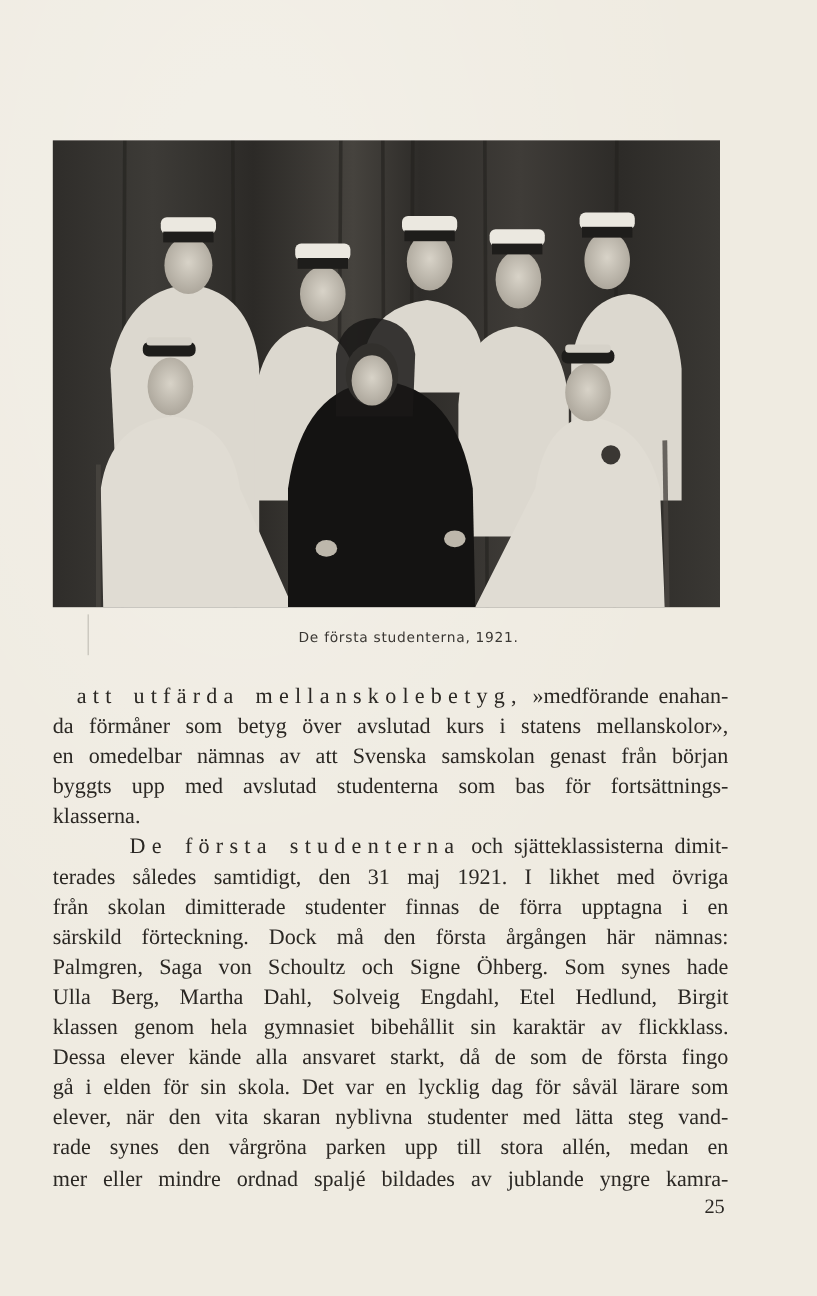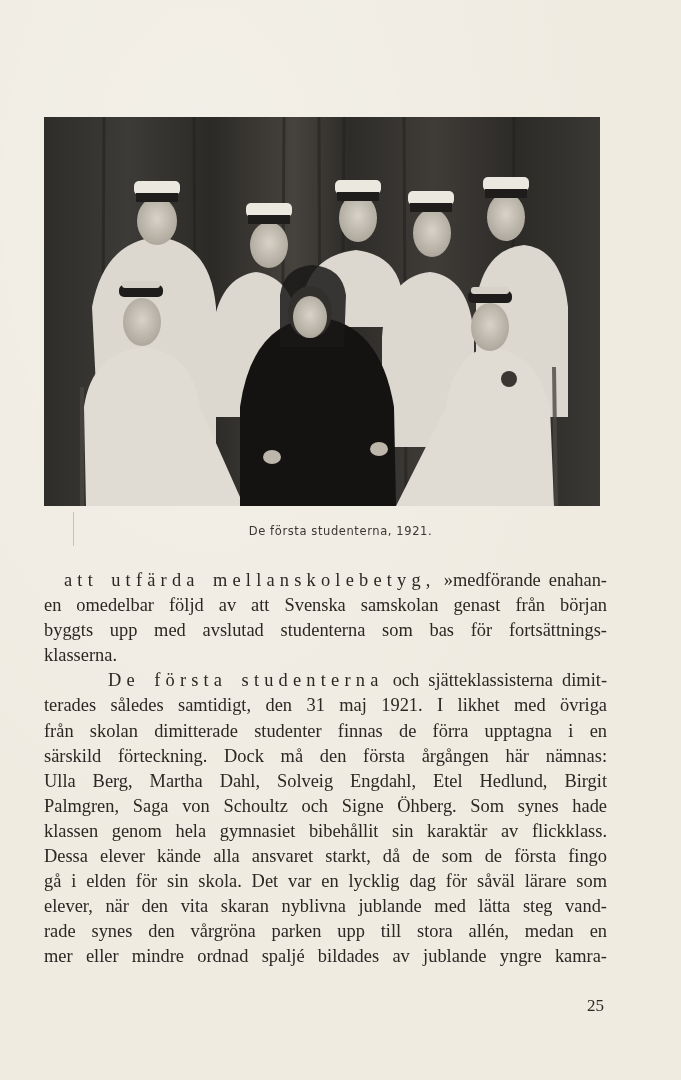--- a/index.html
+++ b/index.html
@@ -175,32 +175,33 @@
     </svg>
   </div>
 
   <div class="margin-mark"></div>
 
   <div class="caption">De första studenterna, 1921.</div>
 
   <div class="body-text">
 
     <span class="line"><span class="spaced">att utfärda mellanskolebetyg,</span><span> »medförande enahan-</span></span>
-    <span class="line">en omedelbar följd av att Svenska samskolan genast från början</span>
+    <span class="line">da förmåner som betyg över avslutad kurs i statens mellanskolor»,</span>
+    <span class="line">en omedelbar nämnas av att Svenska samskolan genast från början</span>
     <span class="line">byggts upp med avslutad studenterna som bas för fortsättnings-</span>
     <span class="line last">klasserna.</span>
 
     <span class="line indent"><span class="spaced">De första studenterna</span><span> och sjätteklassisterna dimit-</span></span>
     <span class="line">terades således samtidigt, den 31 maj 1921. I likhet med övriga</span>
     <span class="line">från skolan dimitterade studenter finnas de förra upptagna i en</span>
     <span class="line">särskild förteckning. Dock må den första årgången här nämnas:</span>
+    <span class="line">Palmgren, Saga von Schoultz och Signe Öhberg. Som synes hade</span>
     <span class="line">Ulla Berg, Martha Dahl, Solveig Engdahl, Etel Hedlund, Birgit</span>
-    <span class="line">Palmgren, Saga von Schoultz och Signe Öhberg. Som synes hade</span>
     <span class="line">klassen genom hela gymnasiet bibehållit sin karaktär av flickklass.</span>
     <span class="line">Dessa elever kände alla ansvaret starkt, då de som de första fingo</span>
     <span class="line">gå i elden för sin skola. Det var en lycklig dag för såväl lärare som</span>
-    <span class="line">elever, när den vita skaran nyblivna jublande med lätta steg vand-</span>
+    <span class="line">elever, när den vita skaran nyblivna studenter med lätta steg vand-</span>
     <span class="line">rade synes den vårgröna parken upp till stora allén, medan en</span>
     <span class="line">mer eller mindre ordnad spaljé bildades av jublande yngre kamra-</span>
   </div>
 
   <div class="page-number">25</div>
 </div>
 
 </body></html>

